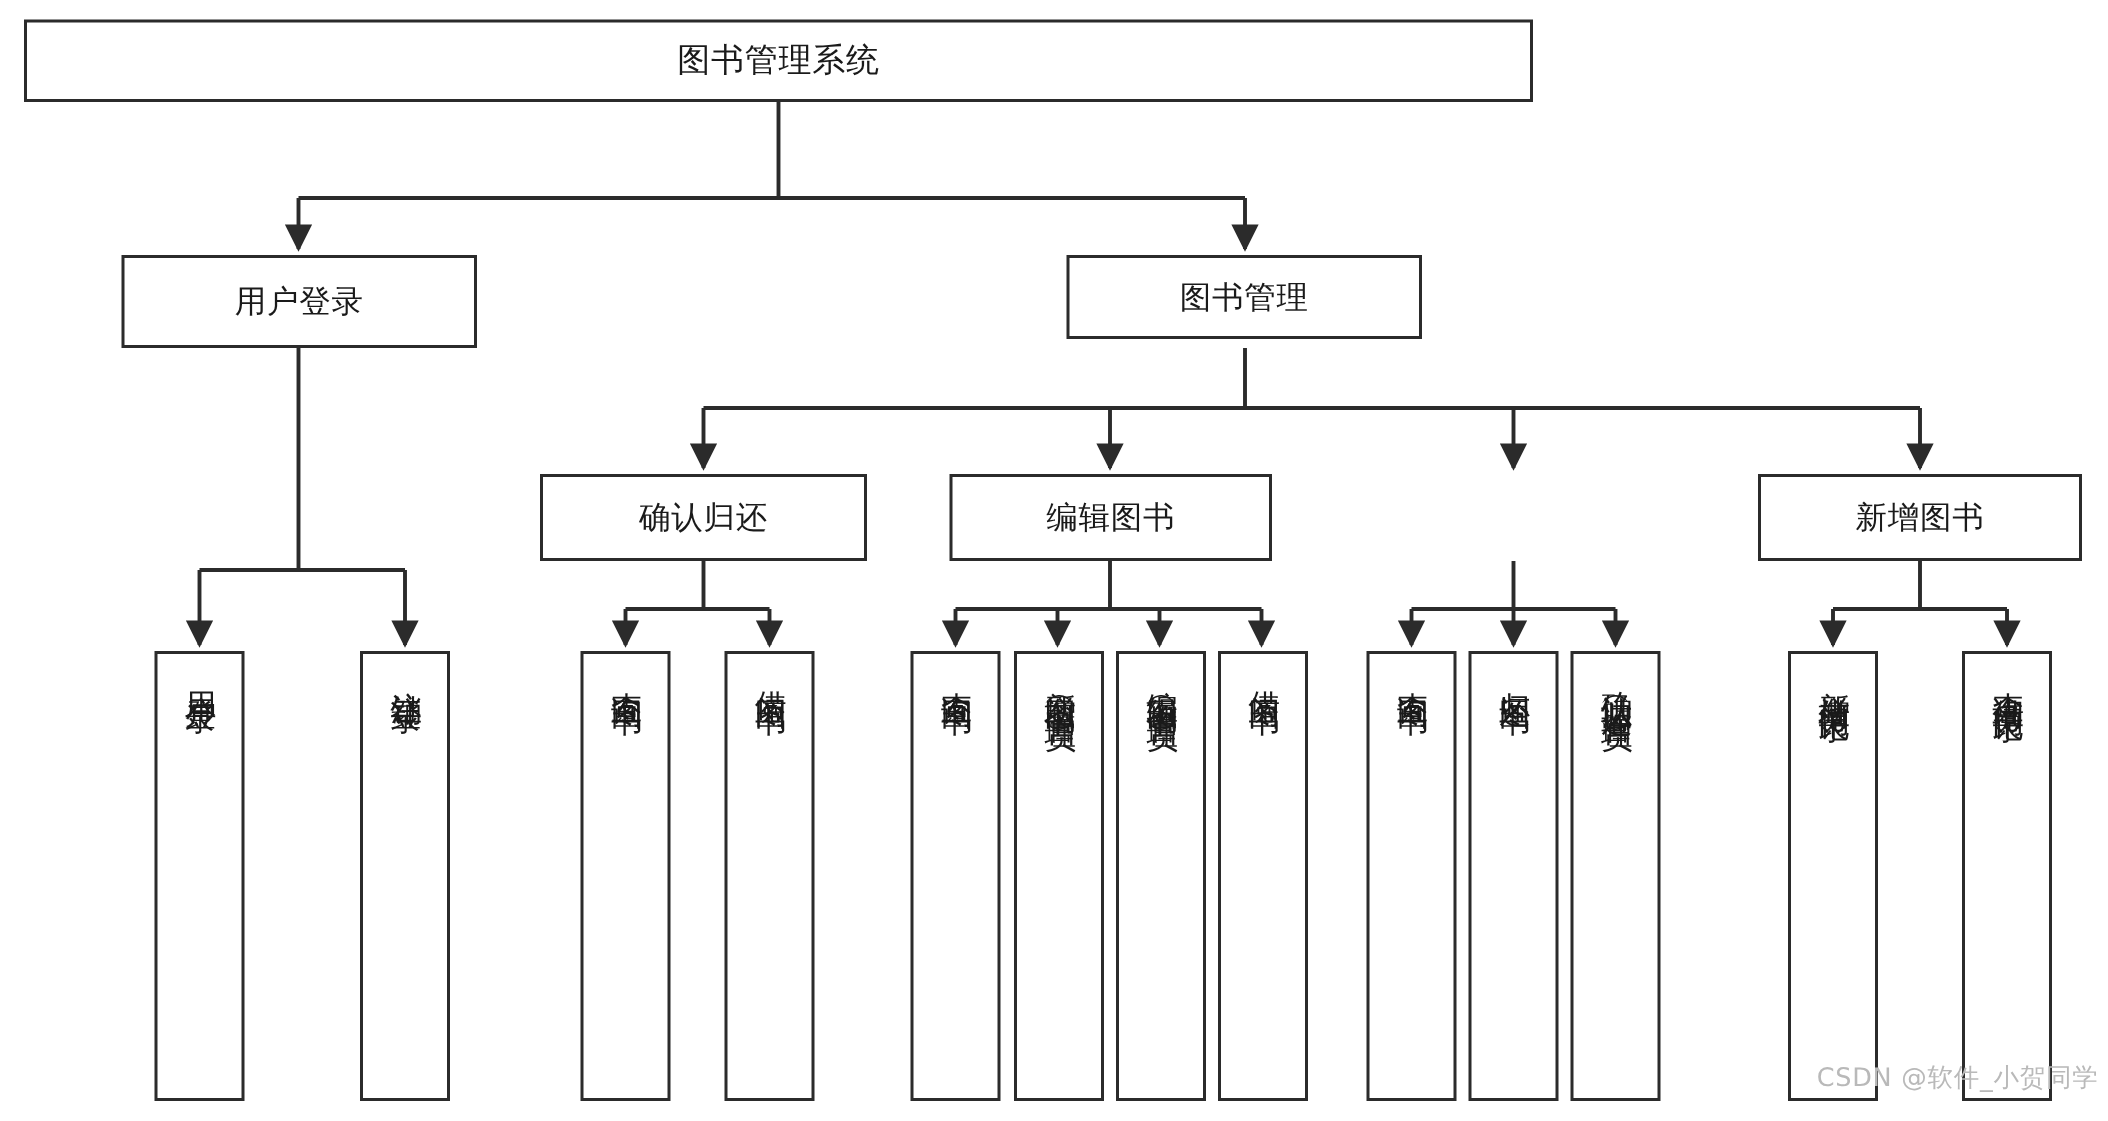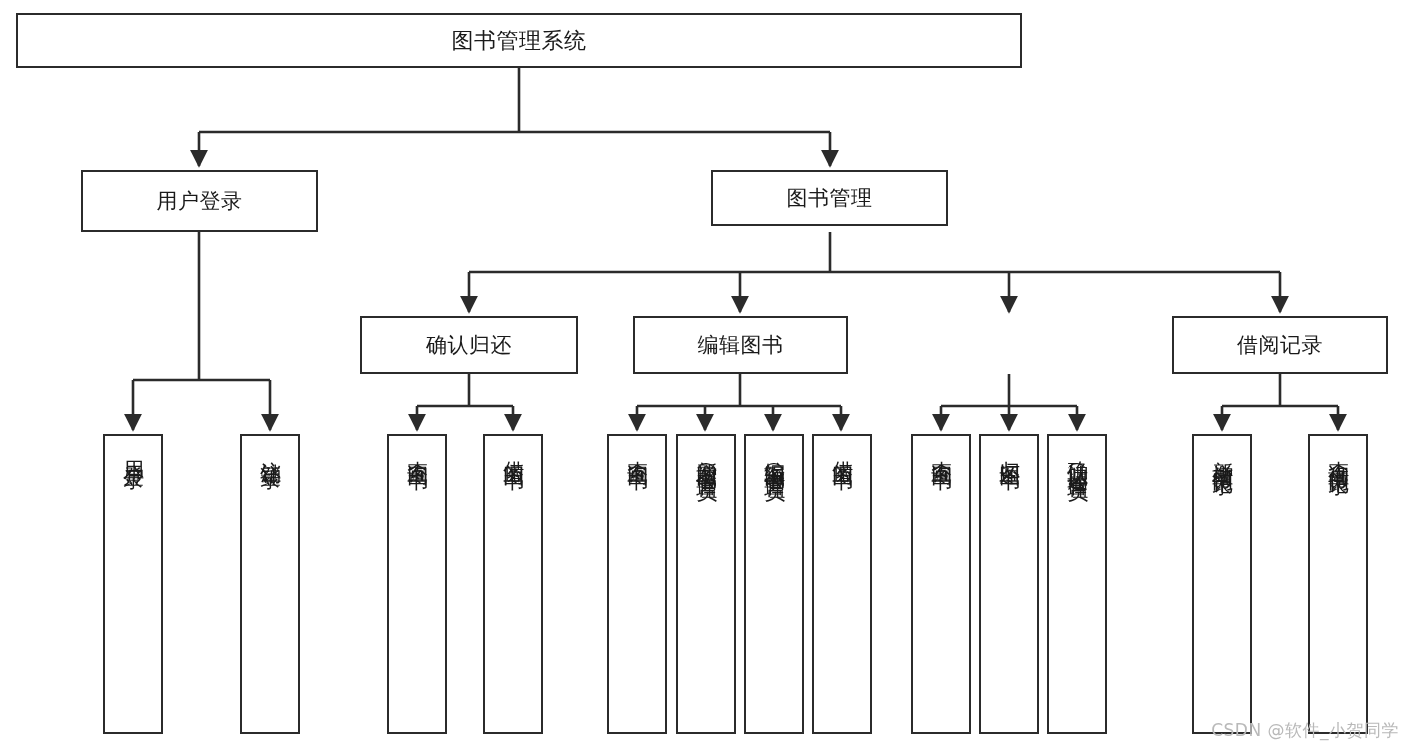--- a/index.html
+++ b/index.html
@@ -57,21 +57,21 @@
     text-orientation: upright;
     font-size: 21px;
     line-height: 1.12;
     letter-spacing: 3px;
     height: auto;
     max-height: 100%;
   }
   .watermark {
     position: absolute;
     right: 6px;
-    bottom: 5px;
+    bottom: 17px;
     font-size: 17px;
     color: #b9b9b9;
     letter-spacing: 0.5px;
     z-index: 3;
     white-space: nowrap;
     margin-top: 20px;
   }
 </style>
 </head>
 <body>
@@ -139,21 +139,21 @@
     <span class="label">图书管理</span>
   </div>
 
   <div class="node horiz" style="left:360px; top:316px; width:218px; height:58px;">
     <span class="label">确认归还</span>
   </div>
   <div class="node horiz" style="left:633px; top:316px; width:215px; height:58px;">
     <span class="label">编辑图书</span>
   </div>
   <div class="node horiz" style="left:1172px; top:316px; width:216px; height:58px;">
-    <span class="label">借阅记录</span>
+    <span class="label">新增图书</span>
   </div>
 
   <div class="node vert" style="left:103px; top:434px; width:60px; height:300px;">
     <span class="label">用户登录</span>
   </div>
   <div class="node vert" style="left:240px; top:434px; width:60px; height:300px;">
     <span class="label">注销登录</span>
   </div>
 
   <div class="node vert" style="left:387px; top:434px; width:60px; height:300px;">

